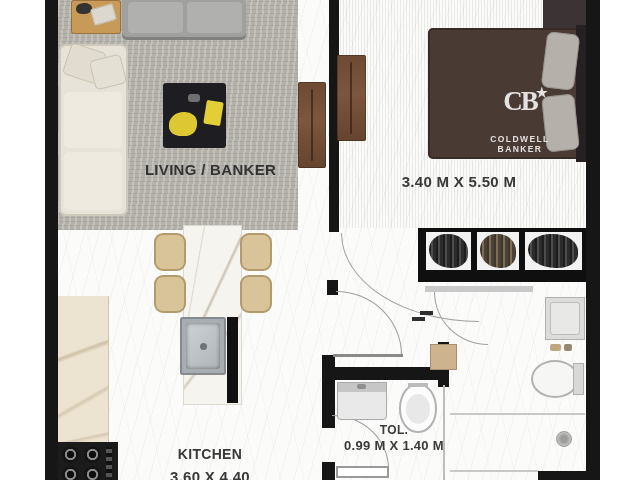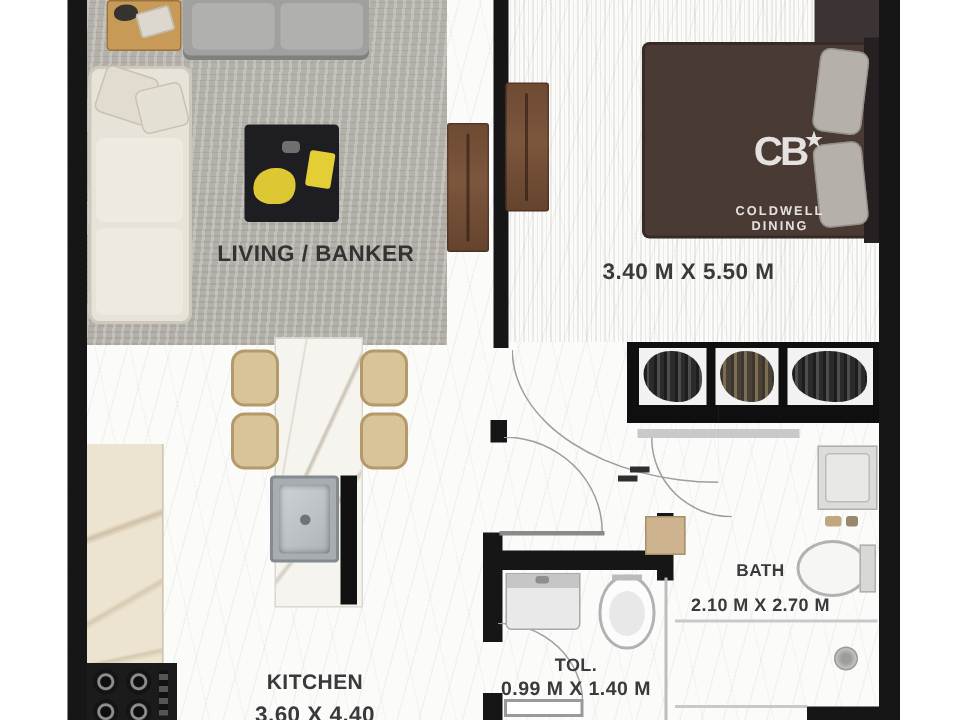--- a/index.html
+++ b/index.html
@@ -36,21 +36,21 @@
         box-shadow:inset 0 0 0 1px rgba(0,0,0,.25);}
   .wood:after{content:"";position:absolute;left:45%;top:8%;width:2px;height:84%;
         background:rgba(35,20,12,.55);border-radius:2px;}
   .chair{background:#d9c499;border:2px solid #b29a6b;border-radius:9px;}
   .clothes{background:repeating-linear-gradient(90deg,#1d1d1d 0 2px,#4d4d4d 2px 4px,#2b2b2b 4px 7px);
         border-radius:45% 50% 40% 55%;}
   .clothes.tan{background:repeating-linear-gradient(90deg,#3d362c 0 2px,#7d6d55 2px 4px,#4a4237 4px 7px);}
   .burner{border-radius:50%;background:radial-gradient(circle,#0e0e0e 28%,#909090 34%,#8a8a8a 44%,#141414 50%);}
   .pillow{background:#b5b1aa;border-radius:7px;box-shadow:inset 0 0 0 1px rgba(90,85,80,.35);}
   .logo{color:rgba(255,255,255,.85);text-align:center;}
-  .logo .mono{position:relative;display:inline-block;font-family:Liberation Sans, sans-serif;
+  .logo .mono{position:relative;display:inline-block;font-family:Liberation Serif, serif;
         font-weight:bold;font-size:27px;letter-spacing:-2px;line-height:26px;}
   .logo .star{position:absolute;top:-8px;right:-11px;font-size:13px;letter-spacing:0;}
   .logo .nm{font-size:8.5px;font-weight:bold;letter-spacing:1.4px;line-height:10px;}
 </style>
 </head>
 <body>
 
 <div id="stage">
 
   <div class="abs floor" style="left:45px;top:0;width:555px;height:480px;"></div>
@@ -79,21 +79,21 @@
 
   <div class="abs charcoal" style="left:543px;top:0;width:43px;height:31px;"></div>
   <div class="abs" style="left:428px;top:28px;width:150px;height:131px;background:#493a34;border-radius:5px 0 0 5px;box-shadow:inset 0 0 0 2px rgba(25,15,12,.35);"></div>
   <div class="abs" style="left:576px;top:25px;width:10px;height:137px;background:#262022;"></div>
   <div class="abs pillow" style="left:544px;top:33px;width:33px;height:56px;transform:rotate(7deg);"></div>
   <div class="abs pillow" style="left:544px;top:95px;width:33px;height:56px;transform:rotate(-6deg);"></div>
 
   <div class="abs logo" style="left:486px;top:88px;width:68px;">
     <span class="mono"><span>CB</span><span class="star">★</span></span>
     <div class="nm" style="margin-top:20px;">COLDWELL</div>
-    <div class="nm">DINING</div>
+    <div class="nm">BANKER</div>
   </div>
 
   <div class="abs" style="left:418px;top:228px;width:168px;height:54px;background:#0f0f0f;"></div>
   <div class="abs" style="left:426px;top:232px;width:45px;height:38px;background:#f2f2f2;"></div>
   <div class="abs clothes" style="left:429px;top:234px;width:39px;height:34px;"></div>
   <div class="abs" style="left:477px;top:232px;width:42px;height:38px;background:#f2f2f2;"></div>
   <div class="abs clothes tan" style="left:480px;top:234px;width:36px;height:34px;"></div>
   <div class="abs" style="left:525px;top:232px;width:57px;height:38px;background:#f2f2f2;"></div>
   <div class="abs clothes" style="left:528px;top:234px;width:50px;height:34px;"></div>
   <div class="abs" style="left:425px;top:286px;width:108px;height:6px;background:#c9c9c9;"></div>
@@ -164,23 +164,19 @@
 
   <div class="abs label" style="left:382px;top:171px;width:154px;font-size:15px;">
     <div>3.40 M X 5.50 M</div>
   </div>
 
   <div class="abs label" style="left:140px;top:445px;width:140px;font-size:14px;line-height:19px;">
     <div>KITCHEN</div>
     <div style="font-size:15px;margin-top:3px;">3.60 X 4.40</div>
   </div>
 
-  <div class="abs label" style="left:446px;top:375px;width:122px;font-size:11.5px;line-height:13px;">
-    <div>BATH</div>
-    <div style="font-size:12px;margin-top:9px;">2.10 M X 2.70 M</div>
-  </div>
 
-  <div class="abs label" style="left:322px;top:423px;width:124px;font-size:12px;line-height:14px;margin-top:13px;">
+  <div class="abs label" style="left:332px;top:423px;width:124px;font-size:12px;line-height:14px;">
     <div>TOL.</div>
     <div style="font-size:13px;margin-top:2px;">0.99 M X 1.40 M</div>
   </div>
 
 </div>
 
 </body></html>

